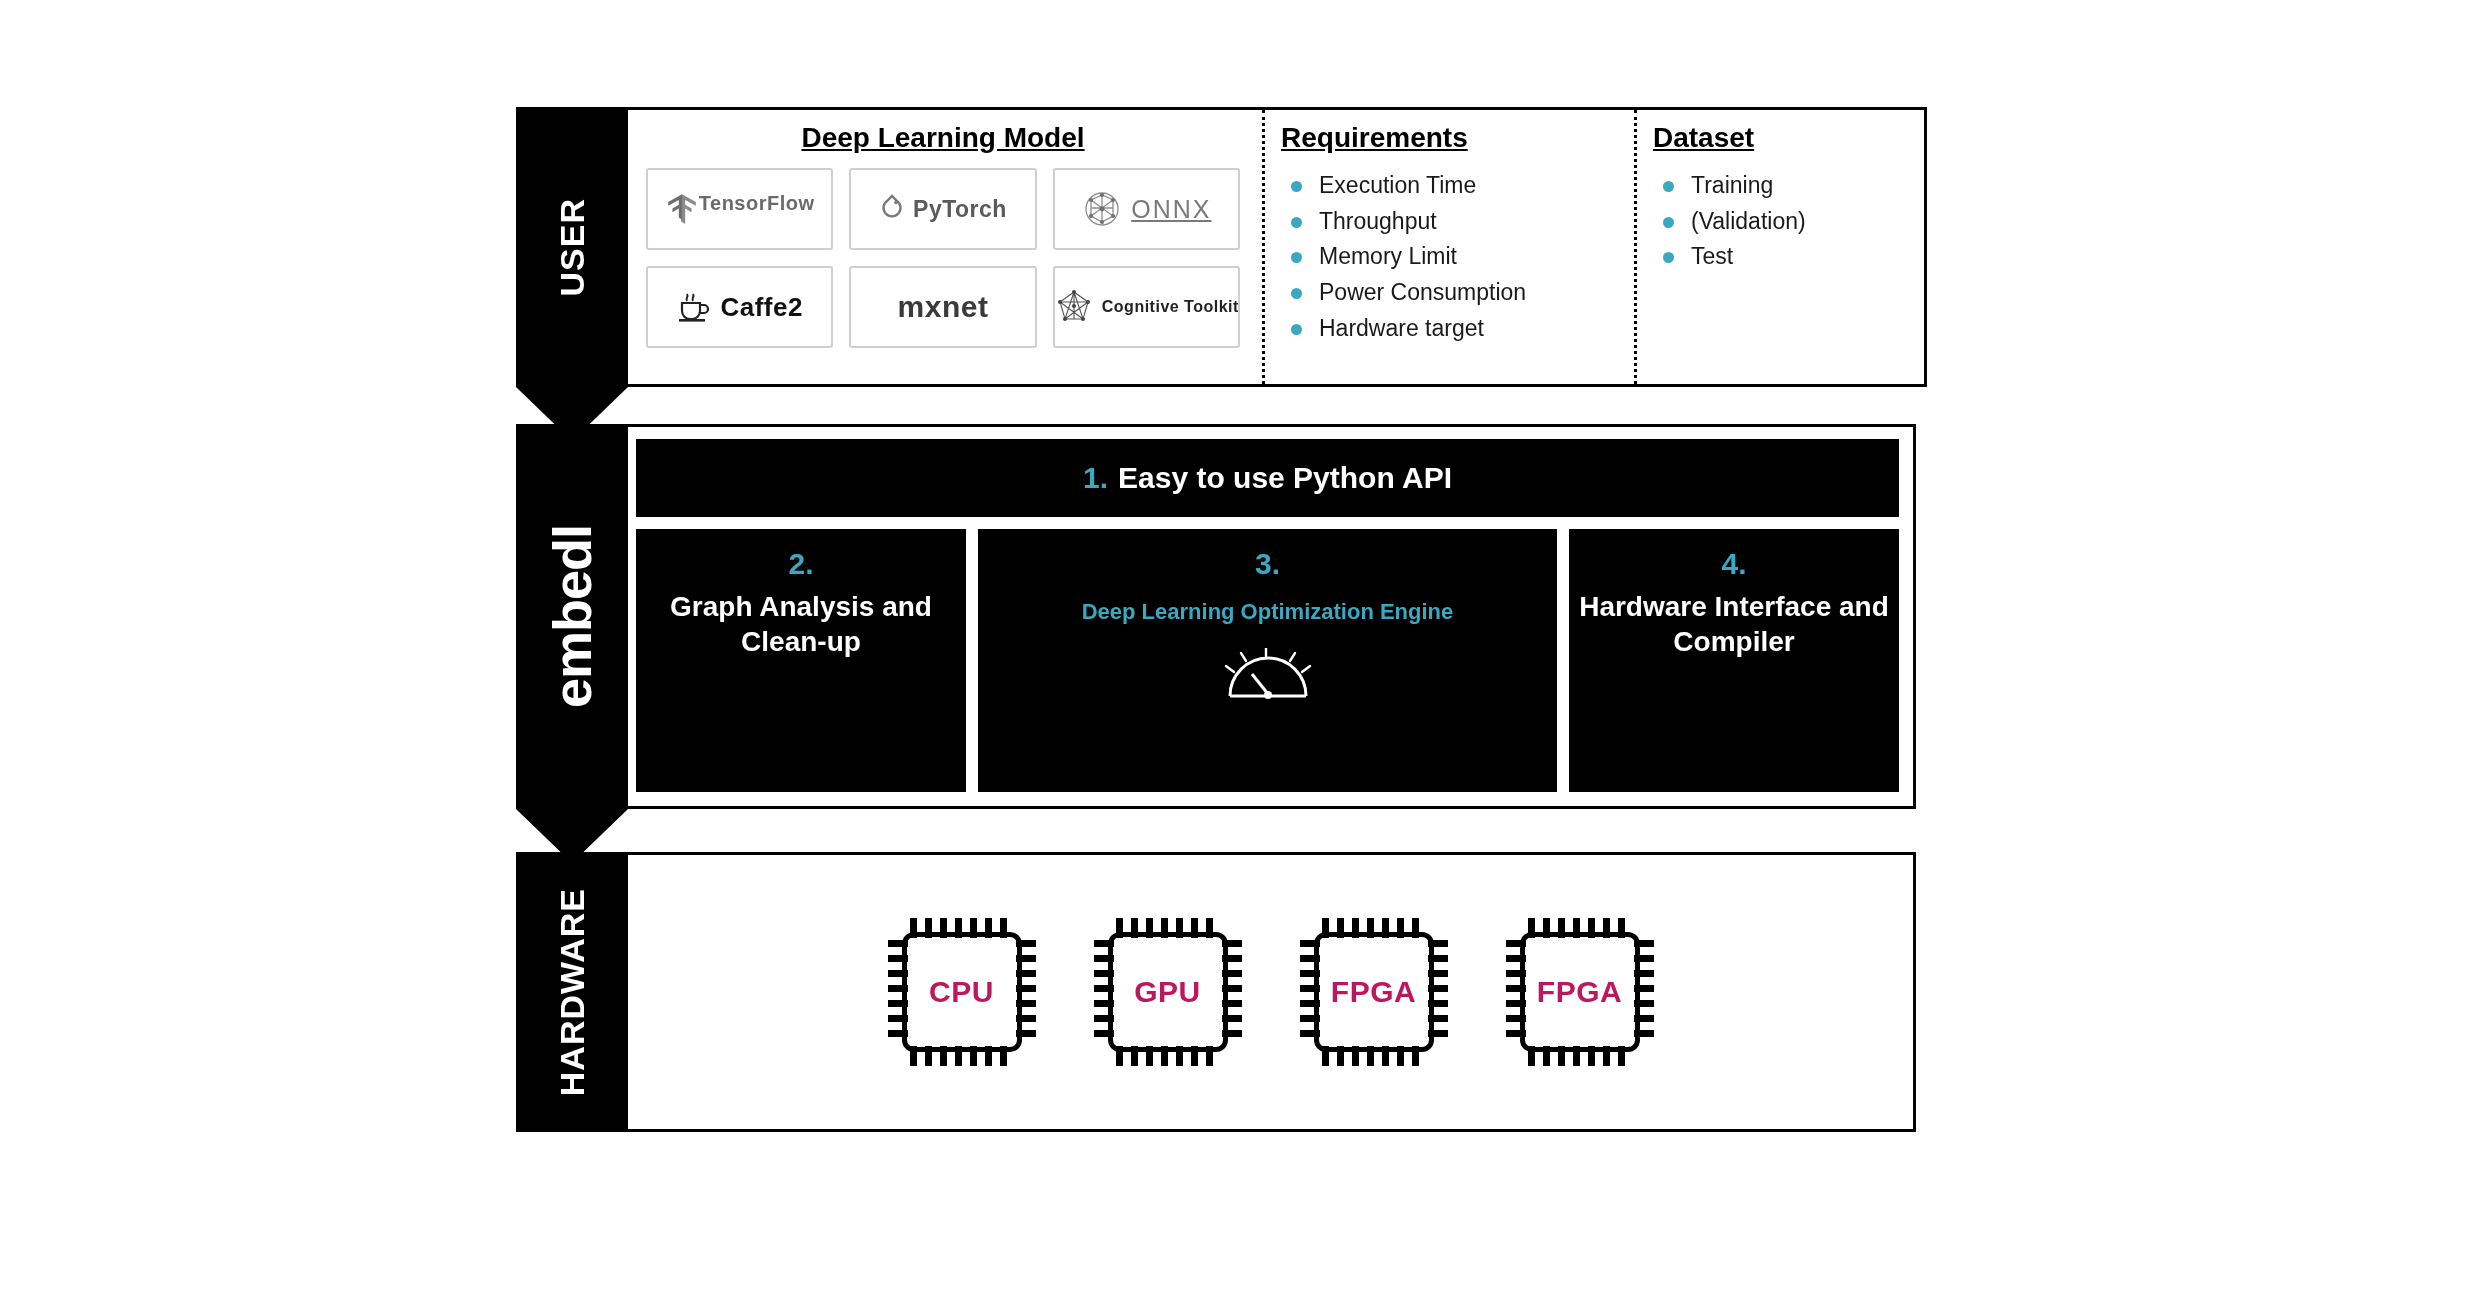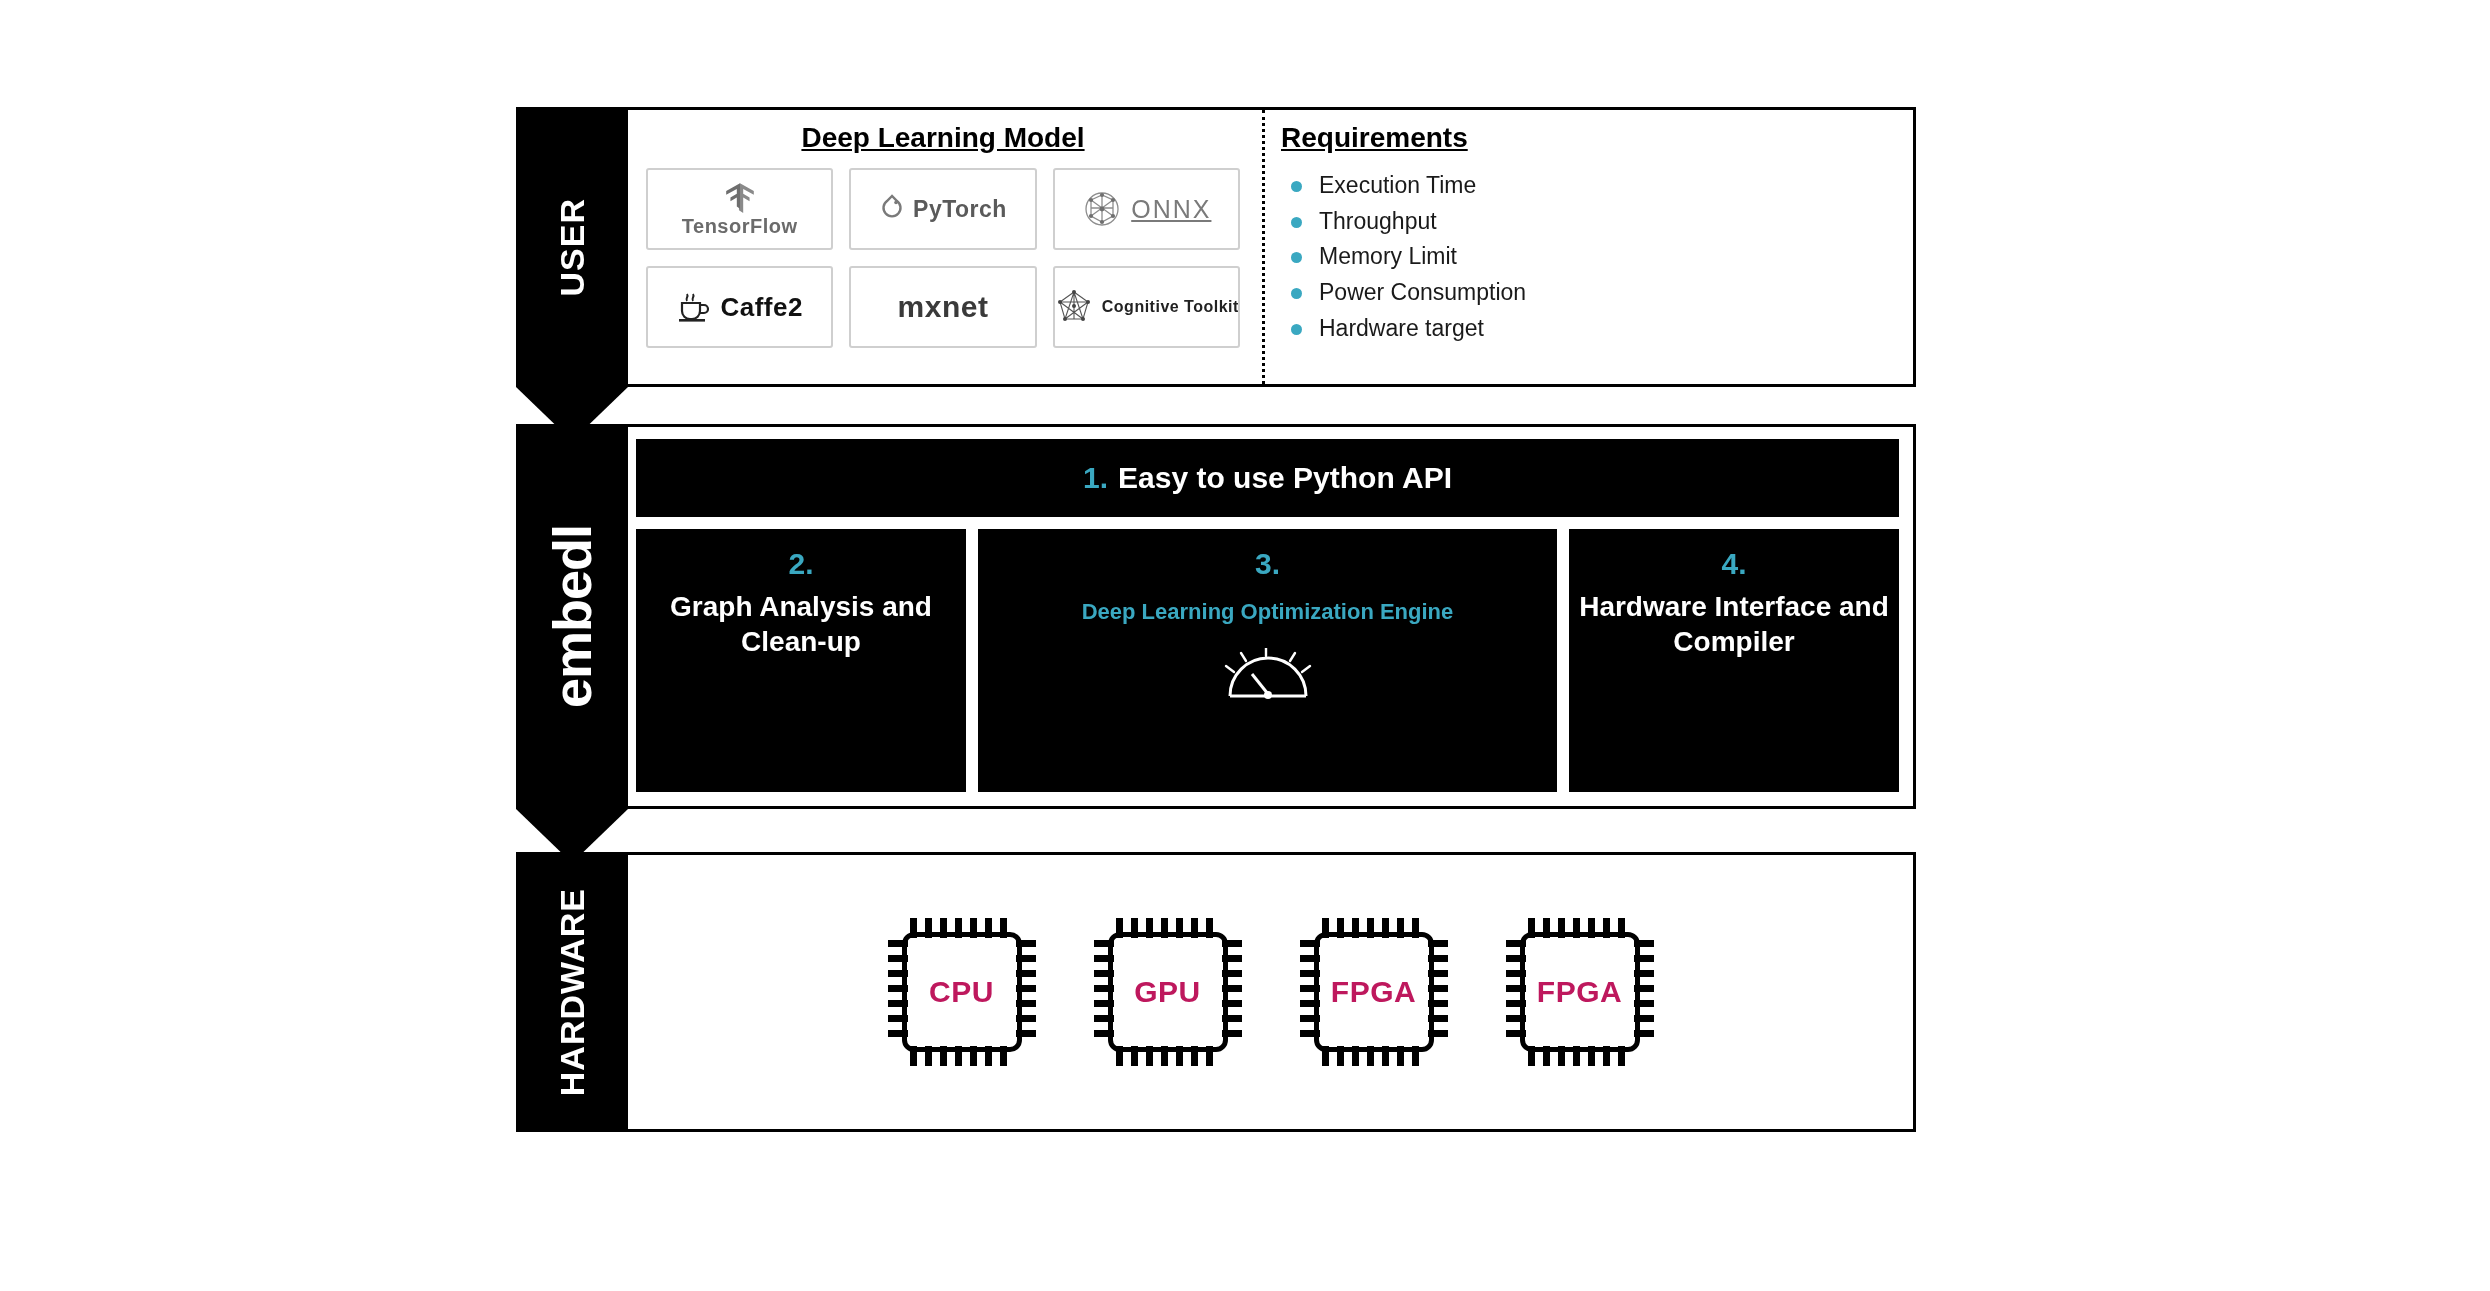--- a/index.html
+++ b/index.html
@@ -115,21 +115,21 @@
     color: #5a5a5a;
     font-weight: bold;
     white-space: nowrap;
     letter-spacing: 0.5px;
   }
   .logo-text.tf { font-size: 20px; color: #6b6b6b; }
   .logo-text.onnx { font-size: 25px; color: #7a7a7a; letter-spacing: 2px; font-weight: normal; text-decoration: underline;}
   .logo-text.caffe { font-size: 26px; color: #111; }
   .logo-text.mxnet { font-size: 30px; color: #3a3a3a; }
   .logo-text.cntk { font-size: 16px; color: #222; line-height: 1.1; text-align:left; font-weight:bold;}
-  .tf-mark { display:flex; flex-direction:column; align-items:center; }
+  .tf-mark { display:flex; flex-direction:row; }
   .tf-mark svg, .mini-svg { display:block; }
 
   .bullets { list-style: none; margin: 0; padding: 0 0 0 10px; }
   .bullets li {
     font-size: 23px;
     color: #1a1a1a;
     line-height: 1.55;
     position: relative;
     padding-left: 34px;
     white-space: nowrap;
@@ -331,20 +331,28 @@
           <div class="col-title">Requirements</div>
           <ul class="bullets">
             <li>Execution Time</li>
             <li>Throughput</li>
             <li>Memory Limit</li>
             <li>Power Consumption</li>
             <li>Hardware target</li>
           </ul>
         </div>
 
+        <div class="user-col col-data">
+          <div class="col-title">Dataset</div>
+          <ul class="bullets">
+            <li>Training</li>
+            <li>(Validation)</li>
+            <li>Test</li>
+          </ul>
+        </div>
 
       </div>
     </div>
   </div>
 
   <div class="band" id="embedl-band">
     <div class="tab">
       <div class="tab-text">embedl</div>
       <div class="tab-arrow"></div>
     </div>

